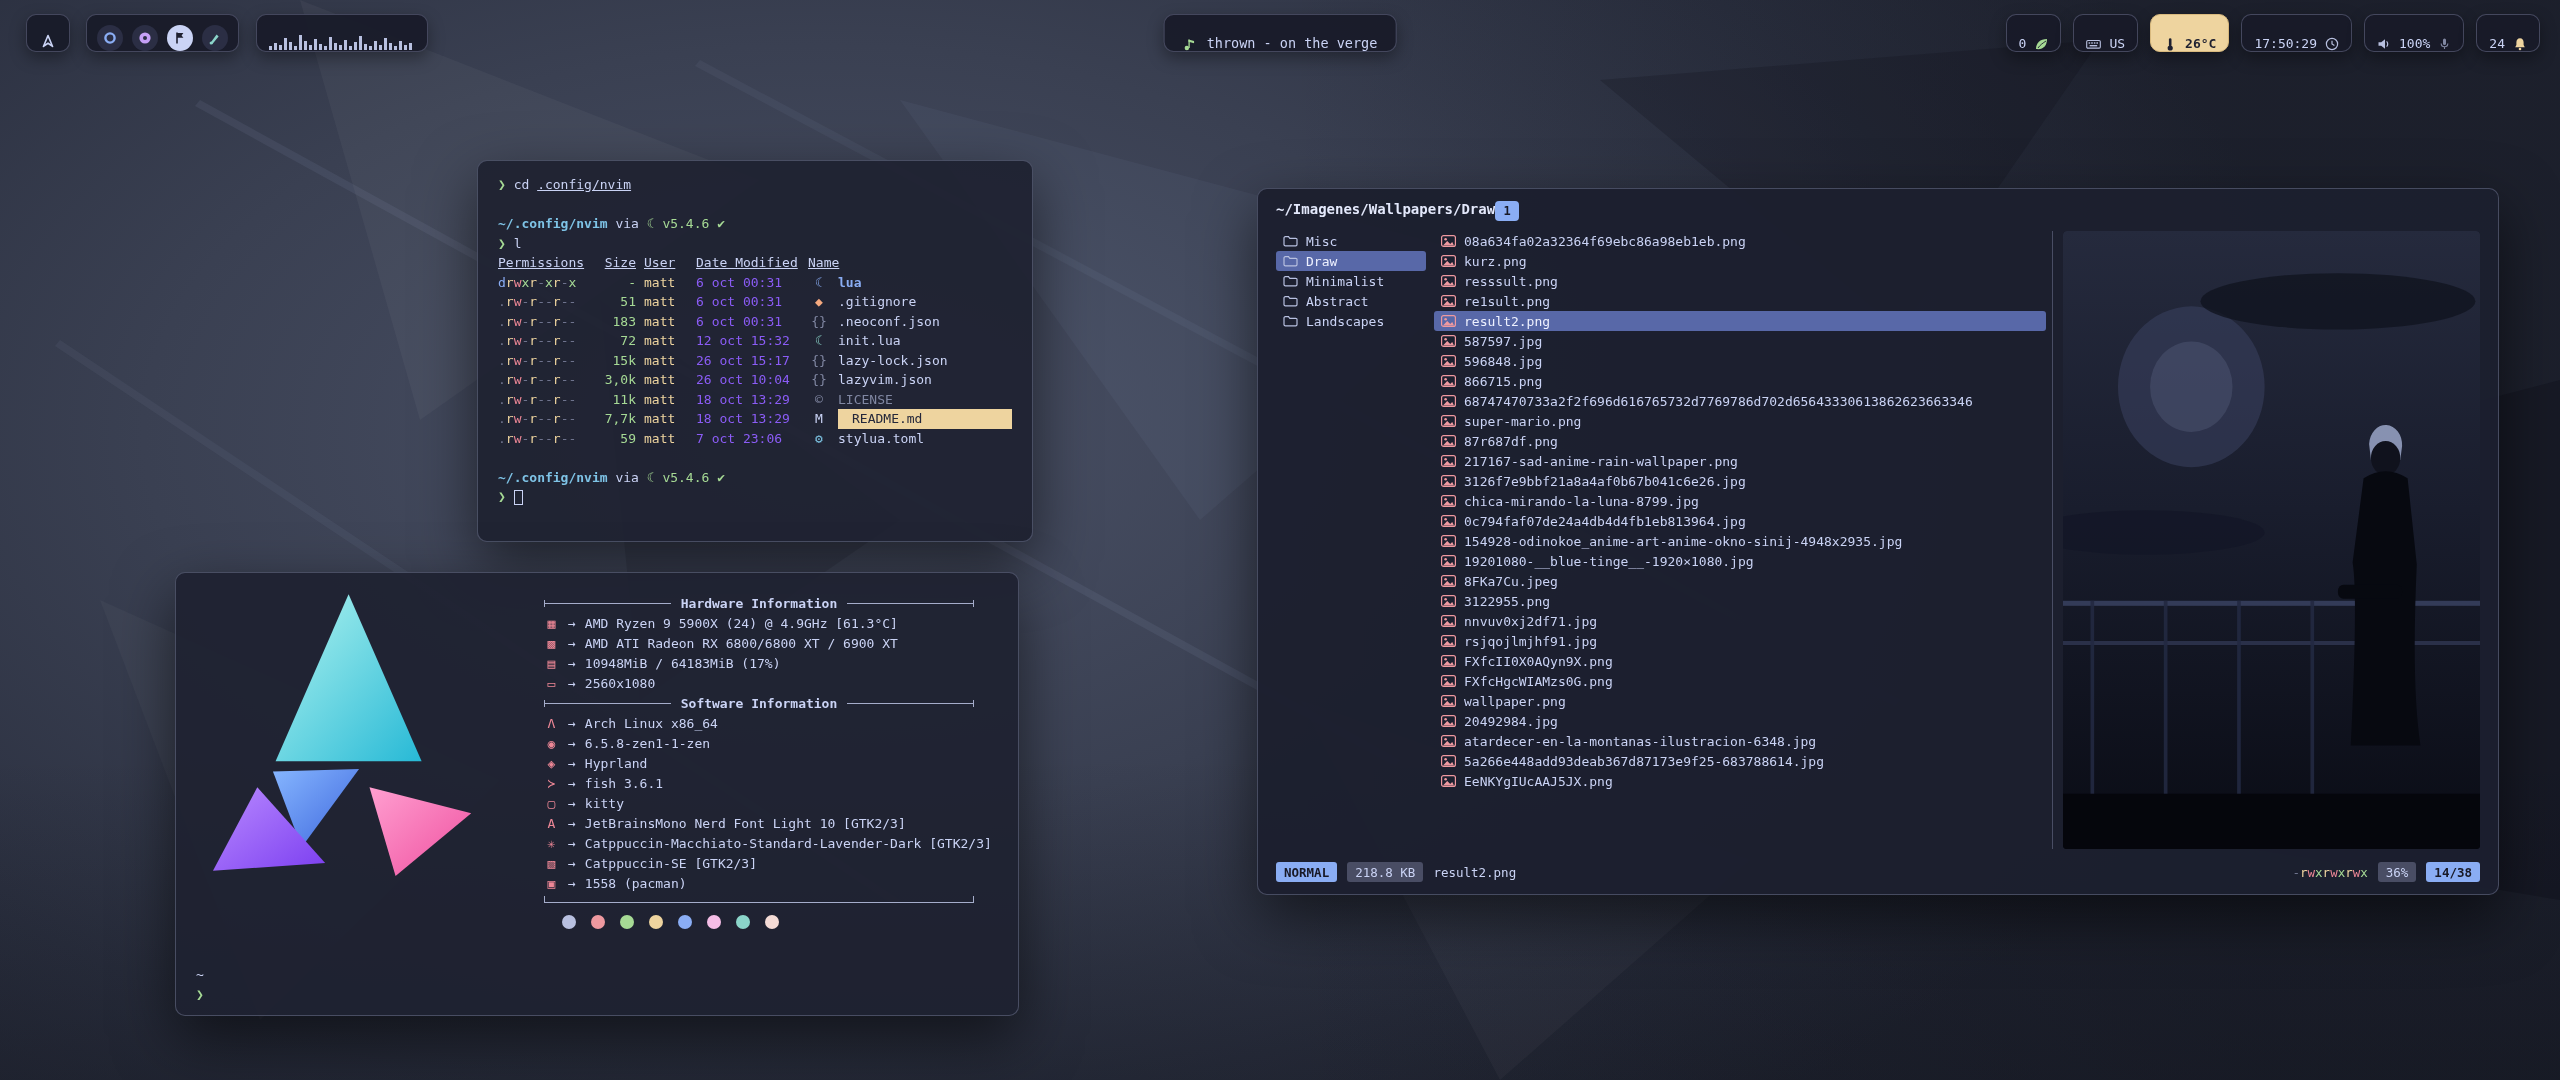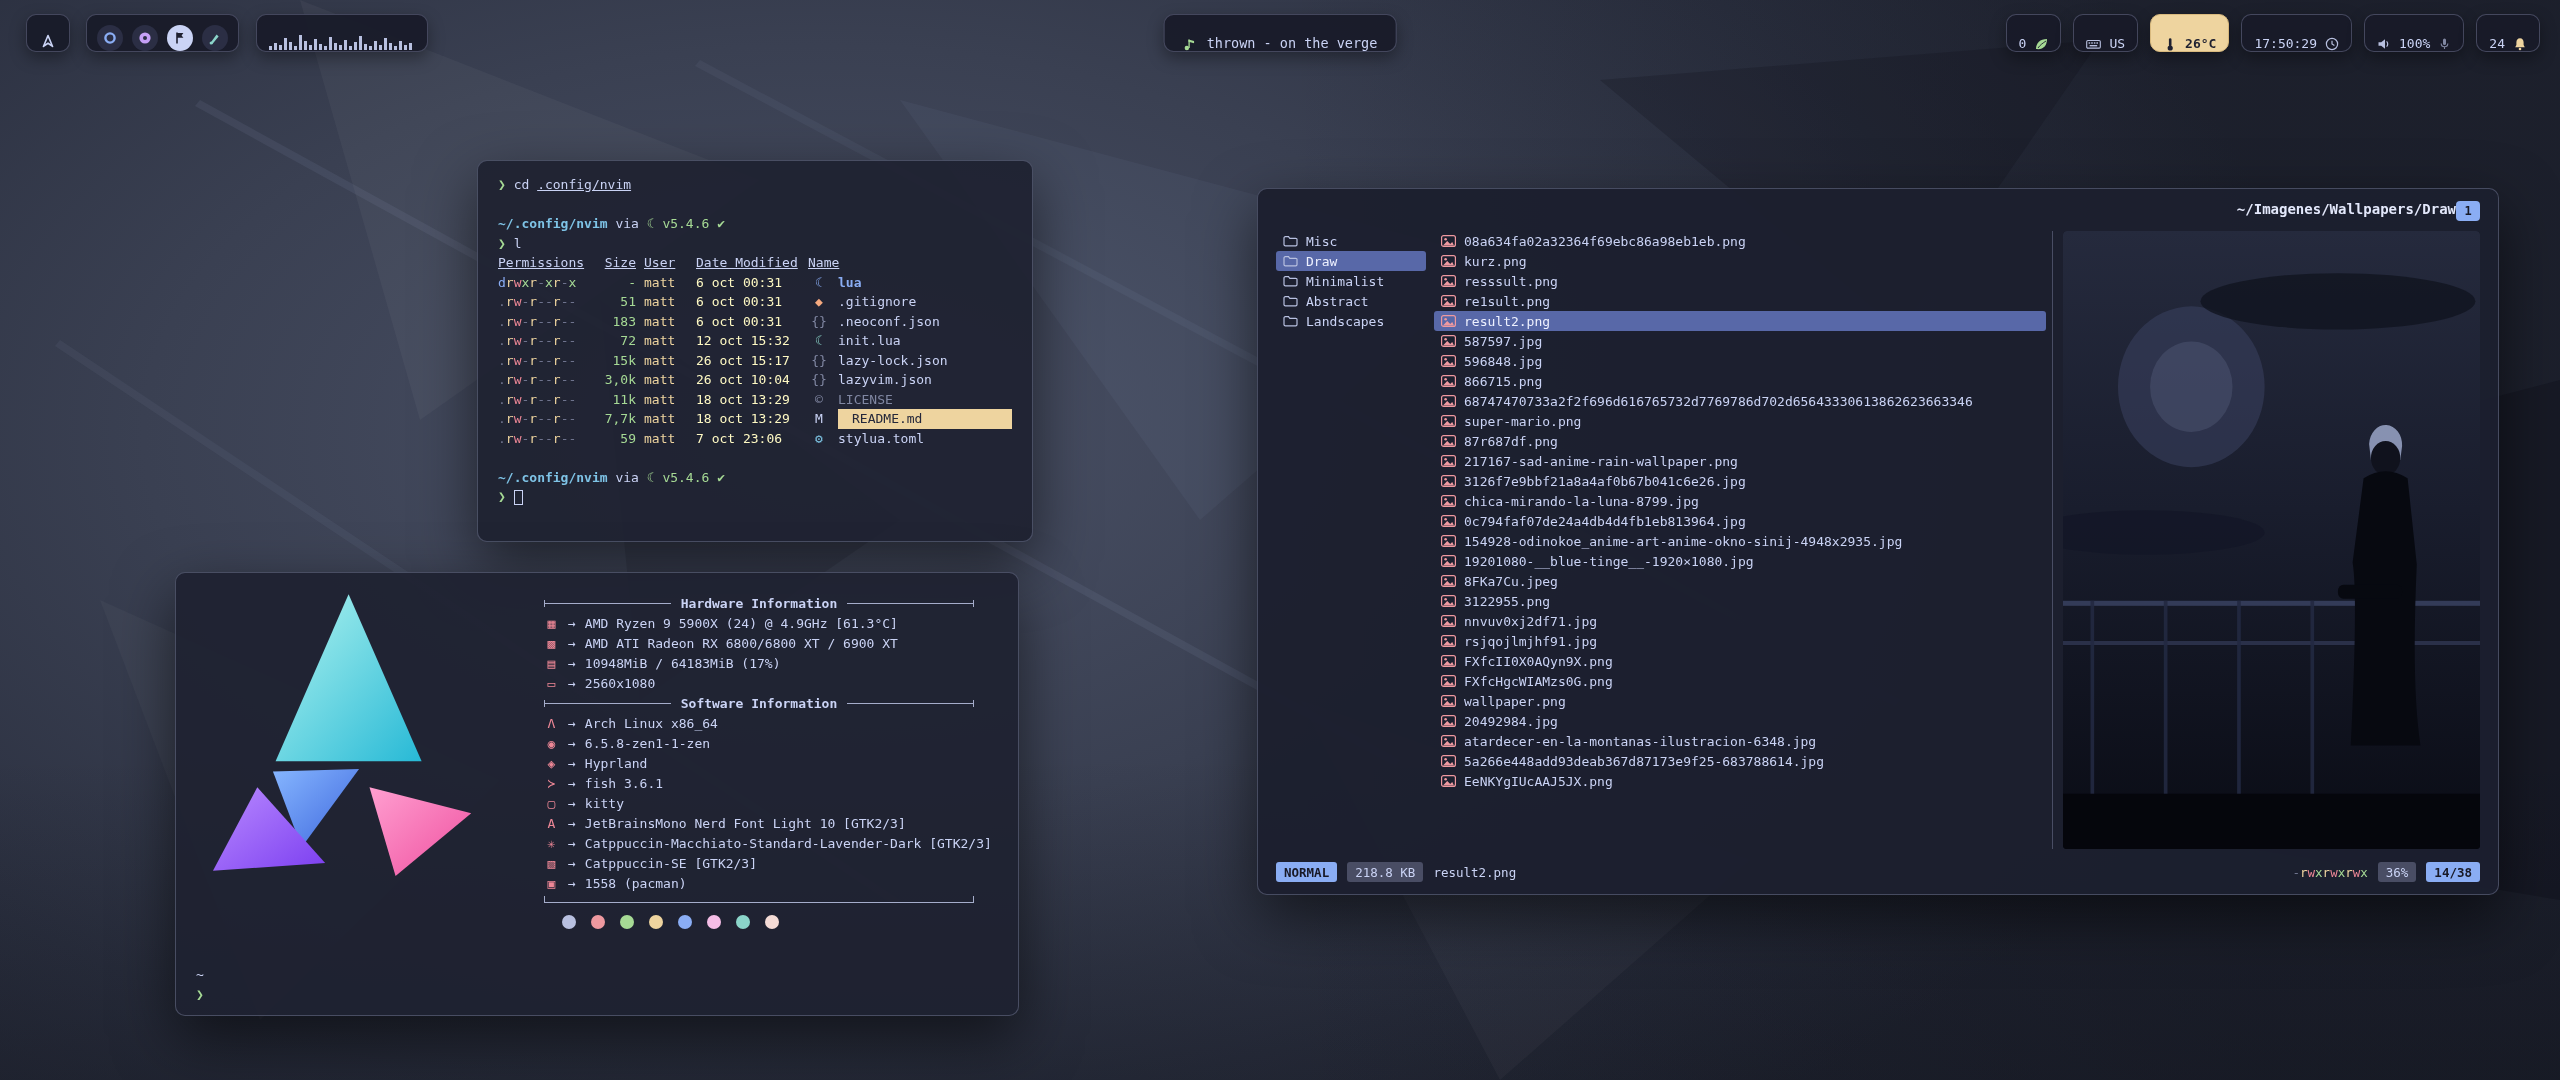--- a/index.html
+++ b/index.html
@@ -26,21 +26,21 @@
   .g-pink{color:#ed8796}.g-sapphire{color:#7dc4e4}
   .c-path{color:#7ec3e6;font-weight:bold}
   .pc-d{color:#8aadf4}.pc-r{color:#eed49f}.pc-w{color:#ed8796}.pc-x{color:#a6da95}.pc-dim{color:#6e738d}
 
   
   #terminal{left:477px;top:160px;width:556px;height:382px;padding:14px 20px}
   .tl{height:19.5px;line-height:19.5px;white-space:pre}
   .ls-grid{display:grid;grid-template-columns:86px 44px 44px 104px 22px 1fr;column-gap:8px;align-items:center}
   .ls-size{text-align:right;color:#a6da95}
   .ls-user{color:#eed49f}
-  .ls-date{color:#fef9c3}
+  .ls-date{color:#8b5cf6}
   .ls-ico{text-align:center}
   .right{text-align:right}
   .hl-name{background:#eed49f;color:#24273a;padding:0 14px}
   .c-blue{color:#8aadf4;font-weight:bold}
   .cursor{display:inline-block;width:9px;height:15px;border:1.5px solid #cad3f5;vertical-align:middle}
   .ico{display:inline-block}
 
   
   #fetch{left:175px;top:572px;width:844px;height:444px}
   #logo{position:absolute;left:20px;top:16px}
@@ -54,21 +54,21 @@
   .arr{color:#cad3f5}
   .fend{width:430px;height:1px;background:#a5adcb;position:relative;margin:9px 0 12px}
   .fend::before,.fend::after{content:"";position:absolute;top:-6px;width:1px;height:6px;background:#a5adcb}
   .fend::before{left:0}.fend::after{right:0}
   .dots{display:flex;gap:15px;margin-left:18px}
   .dot{width:14px;height:14px;border-radius:50%}
   #fetch-prompt{position:absolute;left:20px;top:392px}
 
   
   #fm{left:1257px;top:188px;width:1242px;height:707px;background:rgba(28,31,46,0.97);padding:12px 18px}
-  #fm-head{display:flex;align-items:flex-start;justify-content:flex-end;height:30px}
+  #fm-head{display:flex;align-items:flex-start;justify-content:flex-start;height:30px}
   #fm-path{font-weight:bold;font-size:14px;color:#e3e8fb}
   #fm-badge{min-width:24px;height:20px;border-radius:4px;background:#8aadf4;color:#181926;
     font-weight:bold;font-size:12px;display:flex;align-items:center;justify-content:center;padding:0 6px}
   #fm-content{display:flex;height:618px}
   #fm-side{width:150px;flex:none}
   #fm-files{width:612px;flex:none;margin-left:8px;overflow:hidden}
   .side-row,.file-row{display:flex;gap:8px;height:20px;align-items:center;padding:0 7px;border-radius:3px;white-space:nowrap;overflow:hidden}
   .sel{background:#5868a8;color:#eef1ff}
   .fico{display:inline-flex;width:15px;flex:none;align-items:center}
   .vdiv{width:1px;background:#494d64;margin:0 10px 0 6px}

